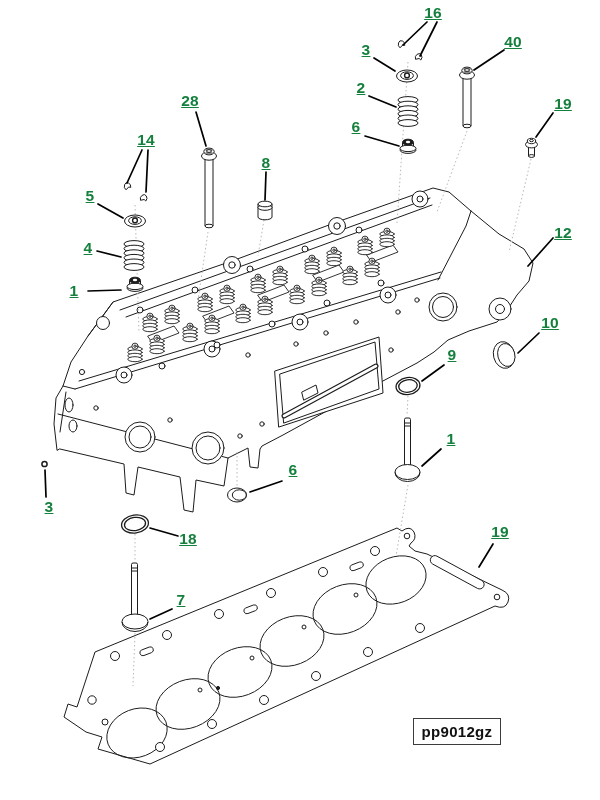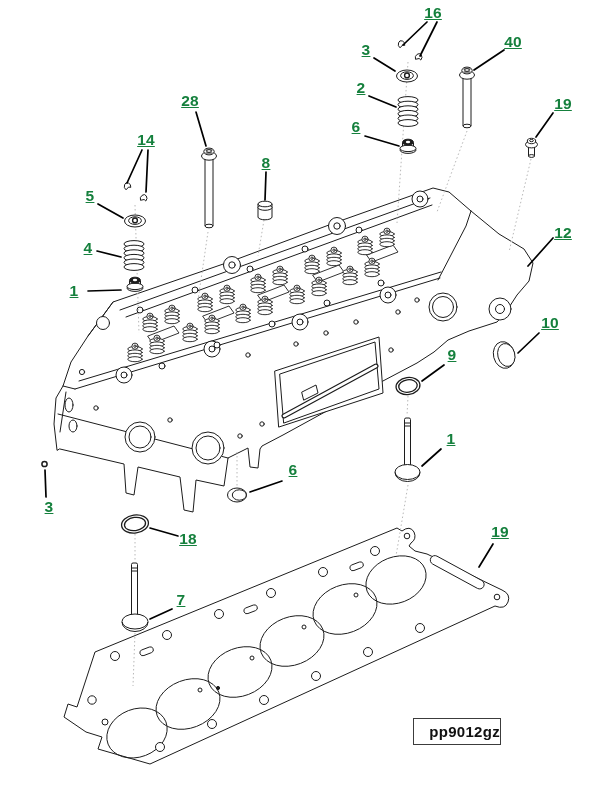--- a/index.html
+++ b/index.html
@@ -4,21 +4,21 @@
 <style>
   html,body{margin:0;padding:0;background:#ffffff;}
   .stage{position:relative;width:600px;height:800px;background:#ffffff;overflow:hidden;
          font-family:"Liberation Sans",sans-serif;}
   .diagram-svg{position:absolute;left:0;top:0;}
   .callout{position:absolute;transform:translate(-50%,-50%);
            font:700 15.5px "Liberation Sans",sans-serif;color:#15803d;letter-spacing:.2px;
            white-space:nowrap;text-decoration:underline;}
   .code-box{position:absolute;left:413px;top:718px;width:86px;height:25px;
             border:1.5px solid #3c3c3c;background:#fff;display:flex;align-items:center;
-            justify-content:flex-end;font:700 15px "Liberation Sans",sans-serif;color:#111;
+            justify-content:center;font:700 15px "Liberation Sans",sans-serif;color:#111;
             letter-spacing:.3px;}
   svg *{vector-effect:non-scaling-stroke;}
 </style>
 </head>
 <body>
 
 <div class="stage">
 
 <svg class="diagram-svg" width="600" height="800" viewBox="0 0 600 800">
   <defs>

